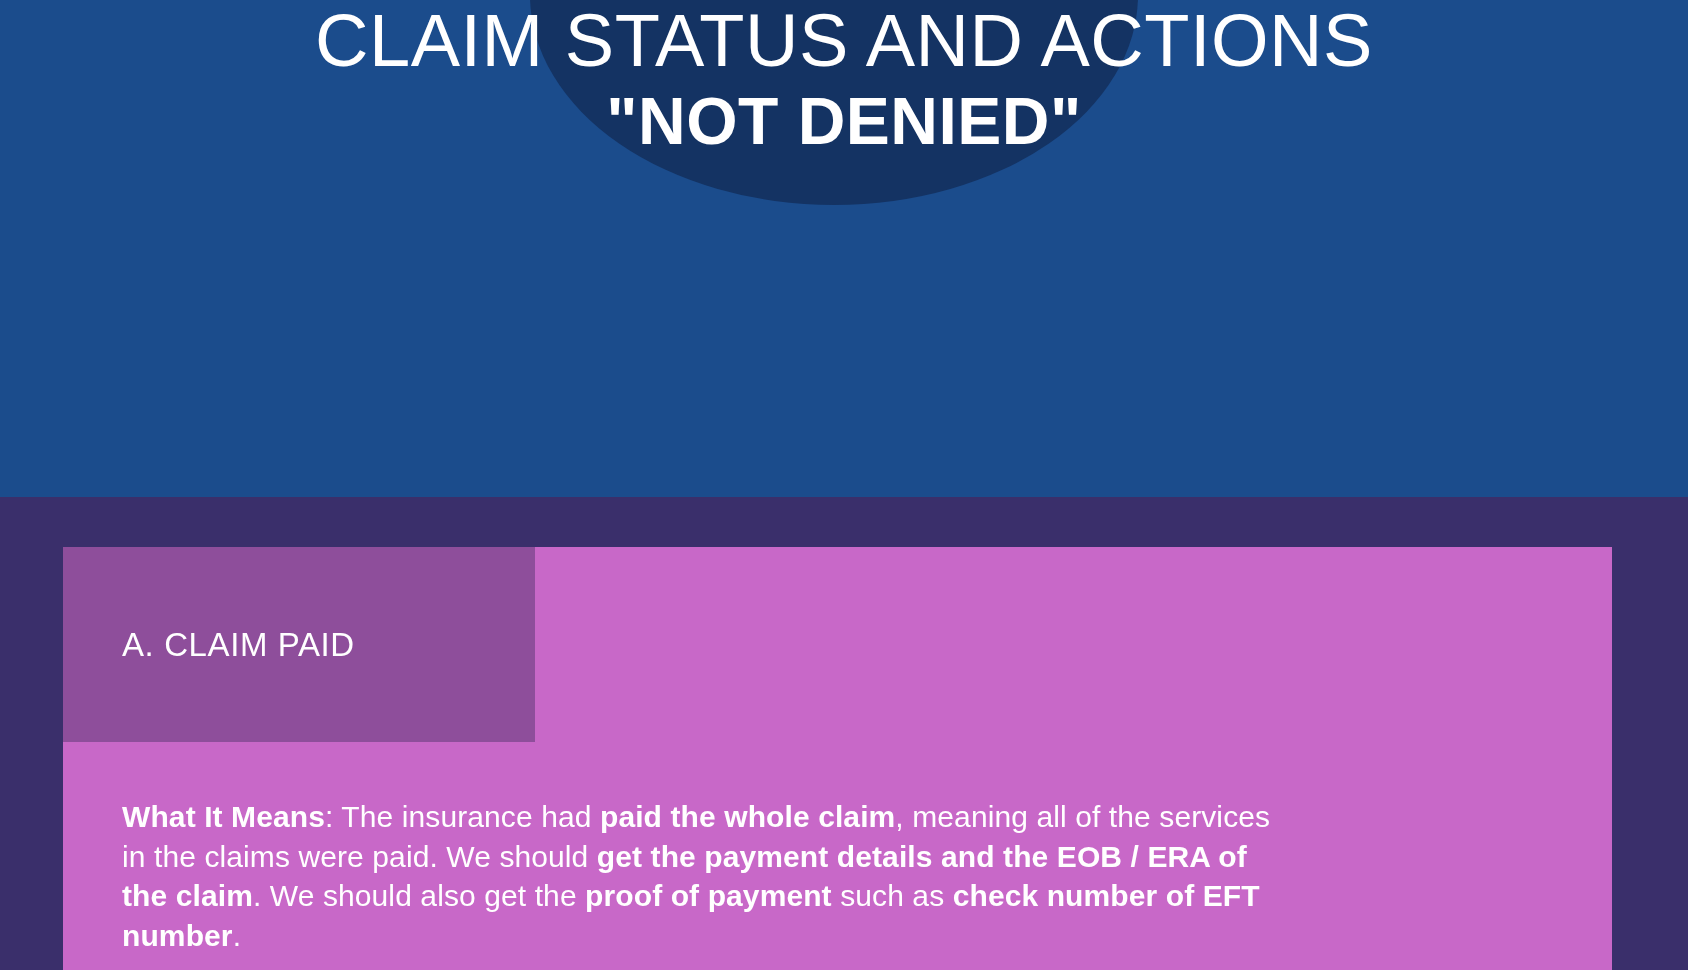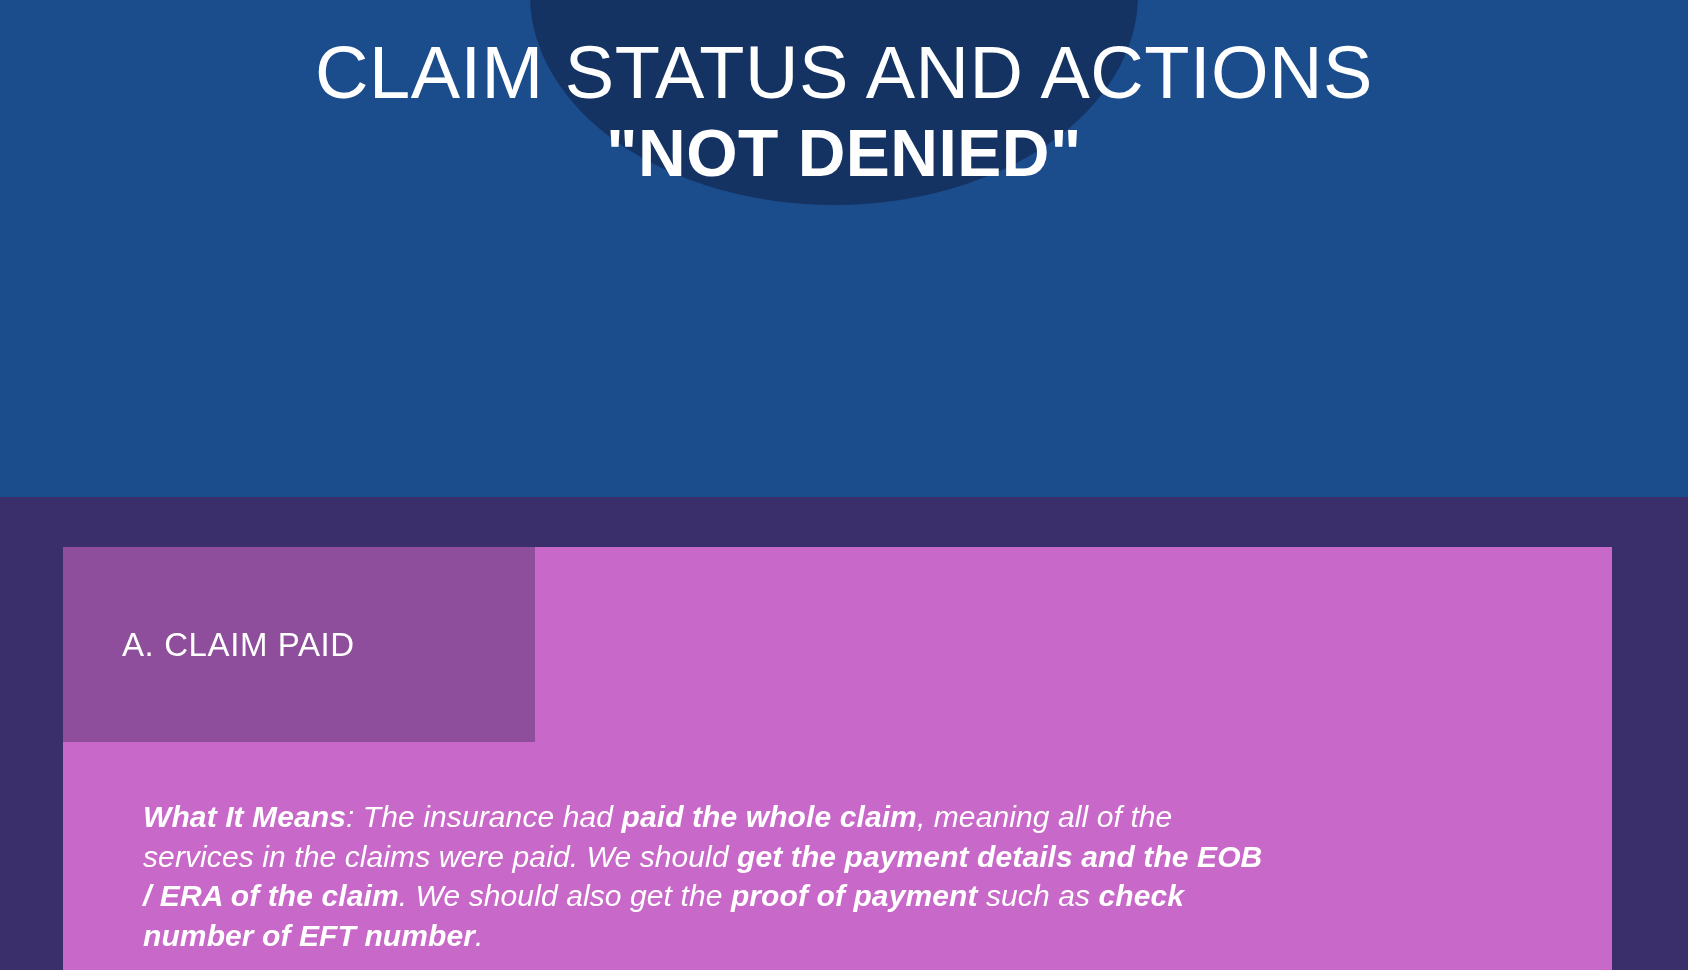--- a/index.html
+++ b/index.html
@@ -24,21 +24,20 @@
     left:530px; top:-215px;
     width:608px; height:420px;
     background:#143363;
     border-radius:50%;
   }
   .hero-title-wrap {
     position:absolute;
     left:0; top:0;
     width:1688px;
     text-align:center;
-    padding-top:32px;
   }
   .hero-line1 {
     display:block;
     color:#FFFFFF;
     font-size:74px;
     font-weight:400;
     letter-spacing:0.5px;
     line-height:1.12;
     white-space:nowrap;
   }
@@ -82,22 +81,21 @@
     font-weight:400;
     letter-spacing:0.6px;
     padding-left:59px;
     white-space:nowrap;
   }
 
   .card-body {
     position:absolute;
     left:0; top:195px;
     width:1275px;
-    padding:55px 60px 0 80px;
-    font-style:italic;
+    padding:55px 60px 0 59px;
   }
   .body-paragraph {
     color:#FFFFFF;
     font-size:30px;
     font-weight:400;
     line-height:1.32;
     letter-spacing:0.1px;
     max-width:1245px;
   }
   .body-paragraph b { font-weight:700; }

